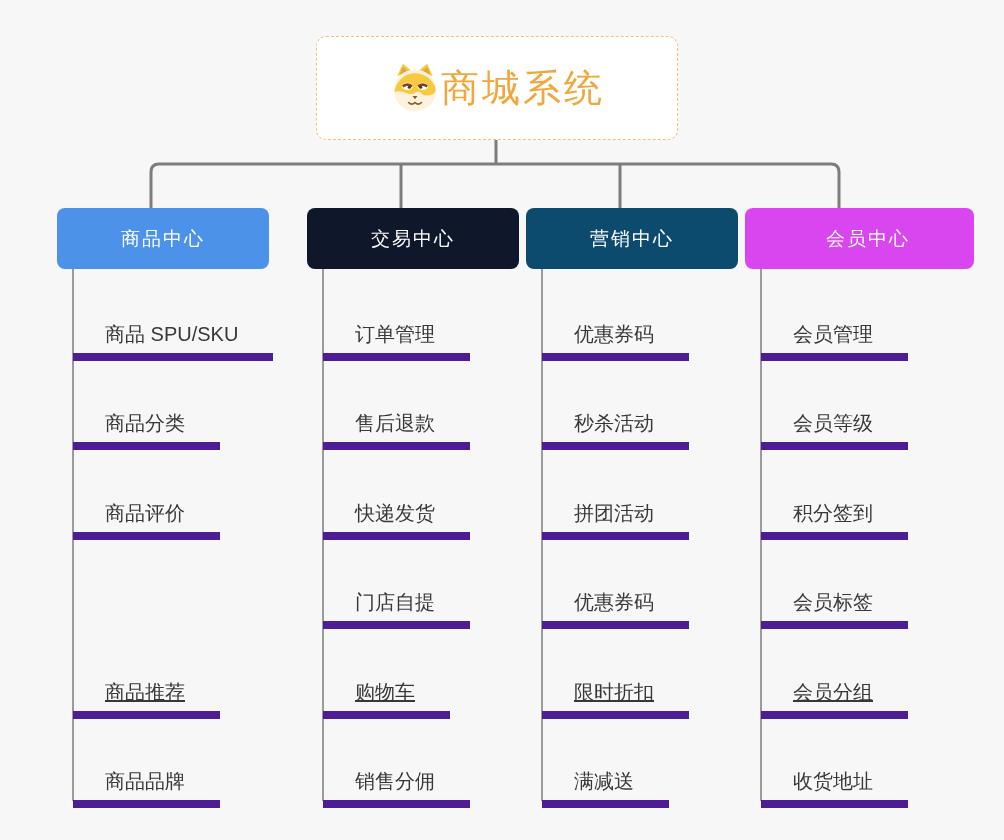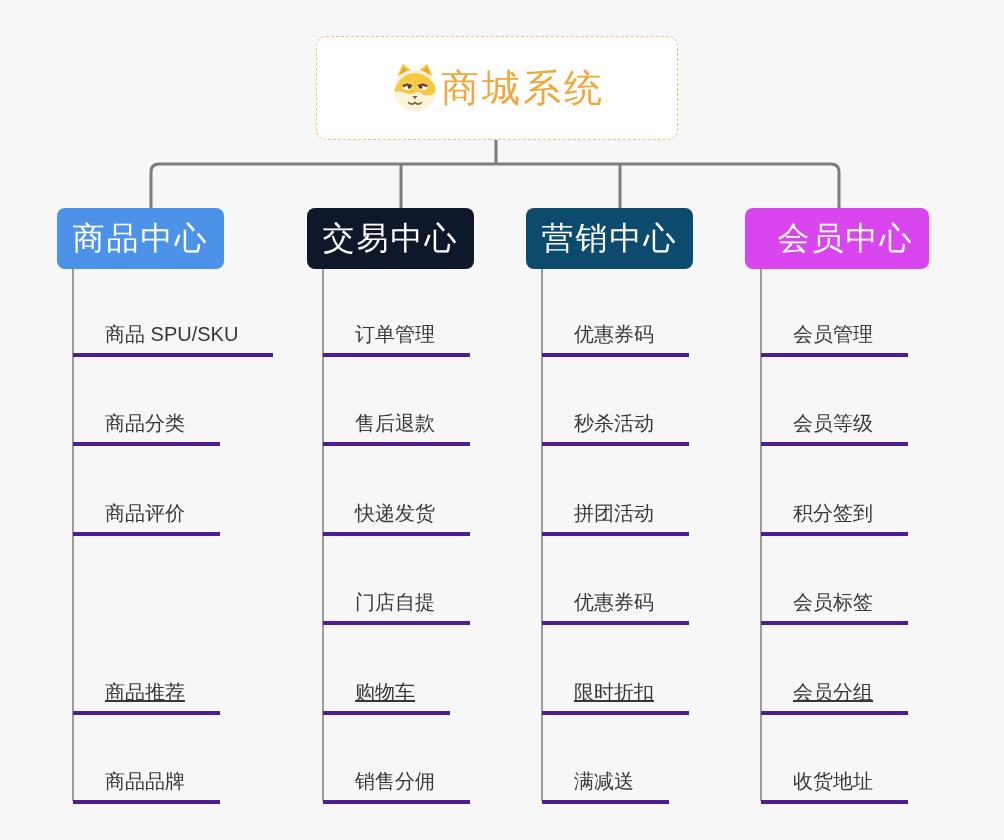--- a/index.html
+++ b/index.html
@@ -11,34 +11,34 @@
   .root-node{
     position:absolute;left:316px;top:36px;width:360px;height:102px;
     background:#ffffff;border:1px dashed #f2c172;border-radius:10px;
     display:flex;align-items:center;justify-content:center;z-index:2;
   }
   .root-title{font-size:38px;color:#f0a83c;letter-spacing:3px;font-weight:400;}
   .root-icon{width:52px;height:50px;flex:0 0 auto;}
 
   
   .branch-box{
-    position:absolute;top:208px;width:167px;height:61px;border-radius:8px;
+    position:absolute;top:208px;width:212px;height:61px;border-radius:8px;
     display:flex;align-items:center;justify-content:center;
-    color:#ffffff;font-size:32px;letter-spacing:2px;z-index:2;
+    color:#ffffff;font-size:19px;letter-spacing:2px;z-index:2;
   }
   .branch-0{left:57px;background:#4b92e8;}
   .branch-1{left:307px;background:#0f172a;}
   .branch-2{left:526px;background:#0c4a6e;}
   .branch-3{left:745px;background:#d946ef;padding-left:17px;}
 
   
   .child-item{
     position:absolute;display:inline-block;white-space:nowrap;
     padding:0 35px 2px 32px;line-height:34px;font-size:20px;color:#383838;
-    border-bottom:4px solid #4c1d95;z-index:1;
+    border-bottom:8px solid #4c1d95;z-index:1;
   }
   .col-0{left:73px;} .col-1{left:323px;} .col-2{left:542px;} .col-3{left:761px;}
   .row-0{top:317px;} .row-1{top:406px;} .row-2{top:496px;}
   .row-3{top:585px;} .row-4{top:675px;text-decoration:underline;} .row-5{top:764px;}
 </style>
 </head>
 <body>
 
 <div class="canvas">
 

